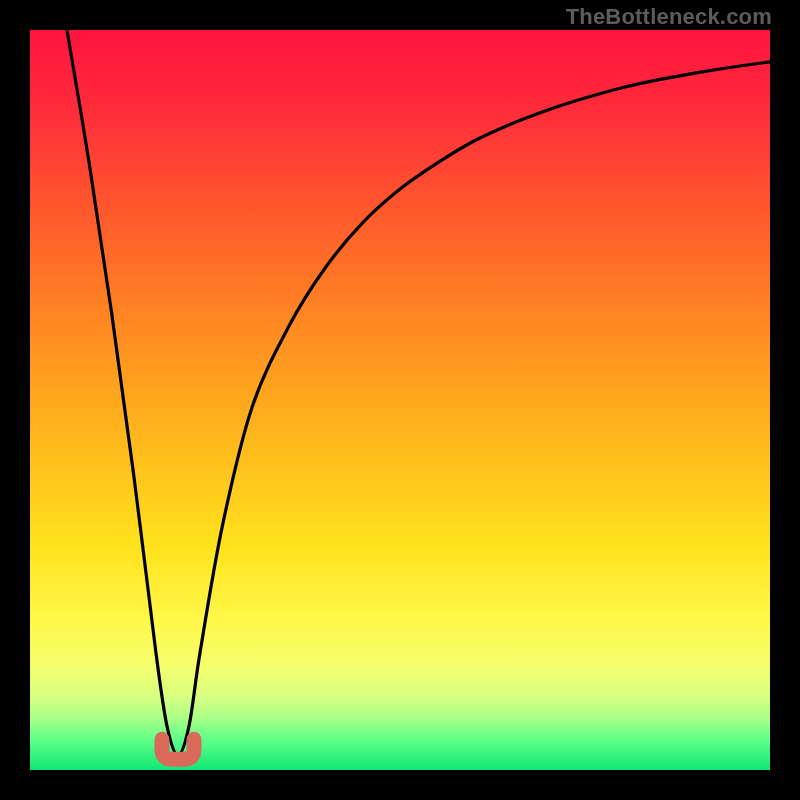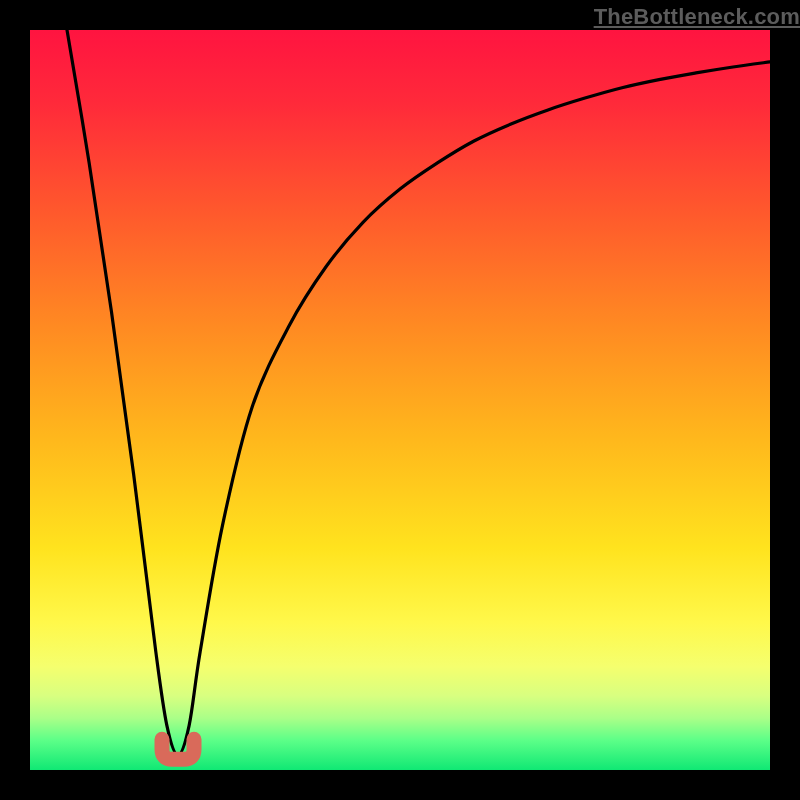--- a/index.html
+++ b/index.html
@@ -36,27 +36,26 @@
   .curve-svg {
     position: absolute;
     left: 0;
     top: 0;
     width: 100%;
     height: 100%;
   }
   .attribution {
     position: absolute;
     top: 4px;
-    right: 0;
+    right: 28px;
     font-family: Arial, Helvetica, sans-serif;
     font-size: 22px;
     font-weight: 600;
     color: #5c5c5c;
     letter-spacing: 0.2px;
-    text-decoration: underline;
   }
 </style>
 </head>
 <body>
 
 <div class="frame">
 
   <div class="attribution">TheBottleneck.com</div>
 
   <div class="plot">

